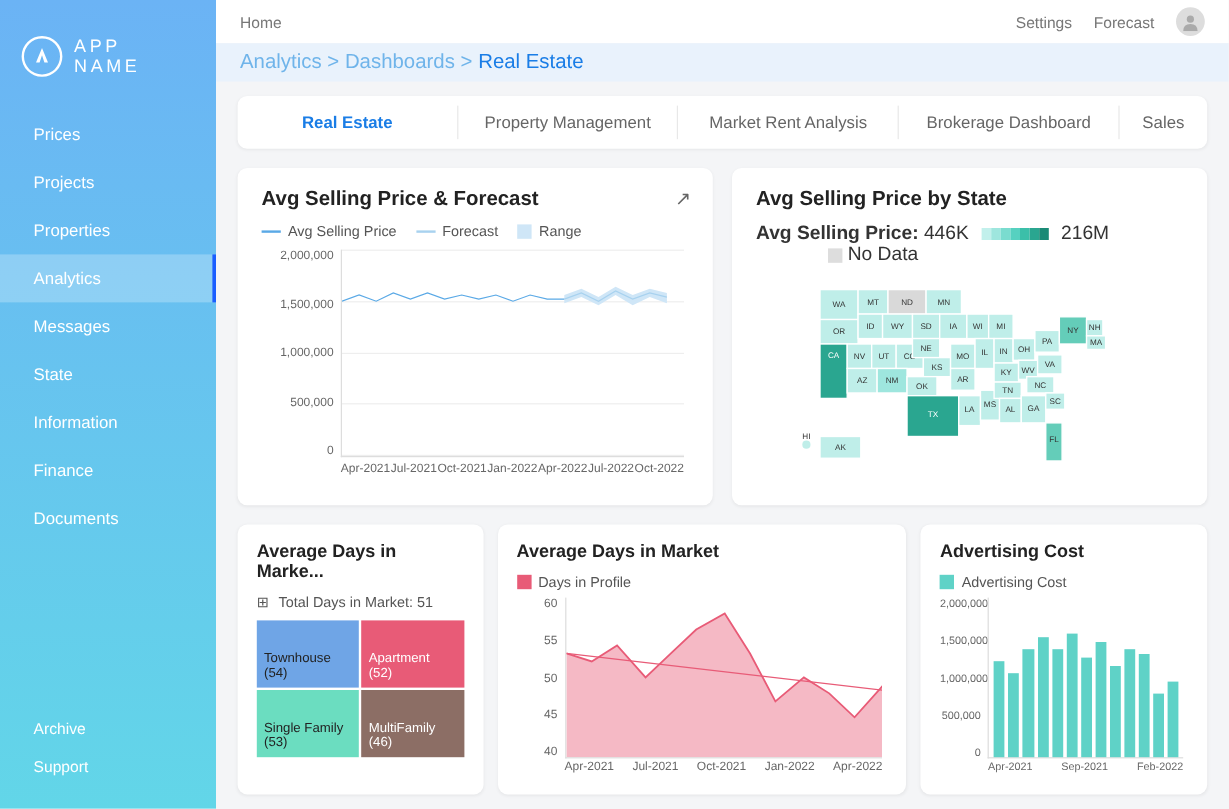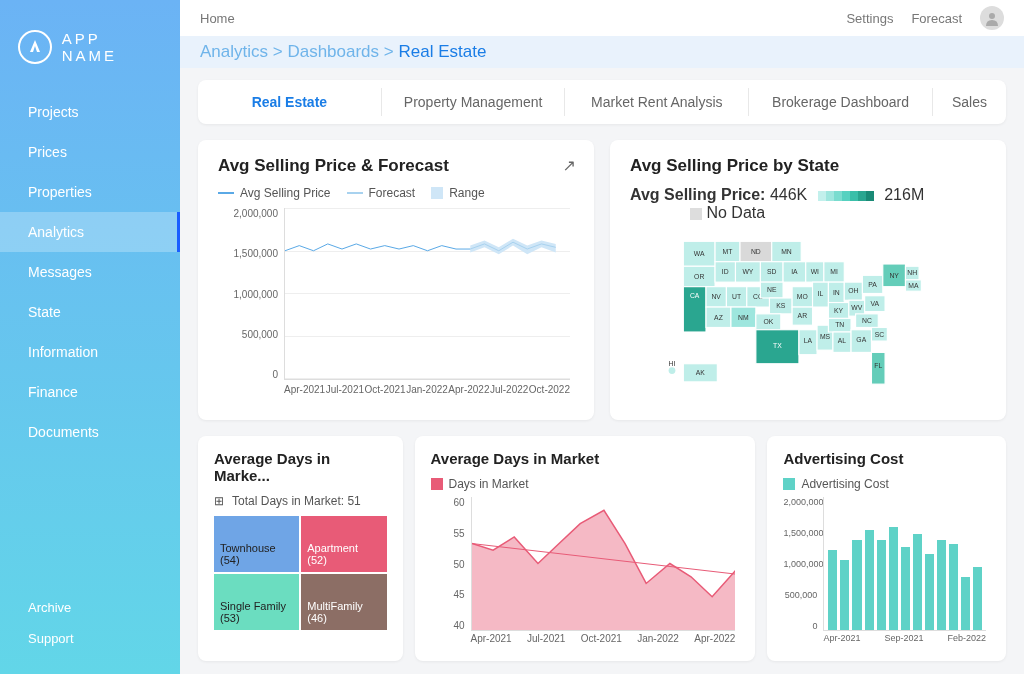--- a/index.html
+++ b/index.html
@@ -74,22 +74,22 @@
 <div class="sidebar">
   <div class="logo-row">
     <div class="logo-circle">
       <svg width="18" height="18" viewBox="0 0 18 18">
           <path d="M9 2 L14 14 L11 14 L9 8 L7 14 L4 14 Z" fill="#fff"></path>
         </svg>
     </div>
     <div class="logo-text">APP NAME</div>
   </div>
   <div class="nav">
+    <div class="nav-item">Prices</div>
     <div class="nav-item">Projects</div>
-    <div class="nav-item">Prices</div>
     <div class="nav-item">Properties</div>
     <div class="nav-item active">Analytics</div>
     <div class="nav-item">Messages</div>
     <div class="nav-item">State</div>
     <div class="nav-item">Information</div>
     <div class="nav-item">Finance</div>
     <div class="nav-item">Documents</div>
   </div>
   <div class="nav-bottom">
     <div class="nav-item">Archive</div>
@@ -302,21 +302,21 @@
           <div style="background:#6bddc0">Single Family (53)</div>
           <div style="background:#8c6e65;color:#fff">MultiFamily (46)</div>
         </div>
       </div>
 
       <div class="card">
         <div class="card-title" style="font-size:15px">Average Days in Market</div>
         <div class="legend">
             <div class="legend-item">
               <span class="swatch" style="background:#e85b77"></span>
-              <span>Days in Market</span>
+              <span>Days in Profile</span>
             </div>
           </div>
         <div class="areachart">
           <div class="yaxis">
             <span>60</span>
             <span>55</span>
             <span>50</span>
             <span>45</span>
             <span>40</span>
           </div>

